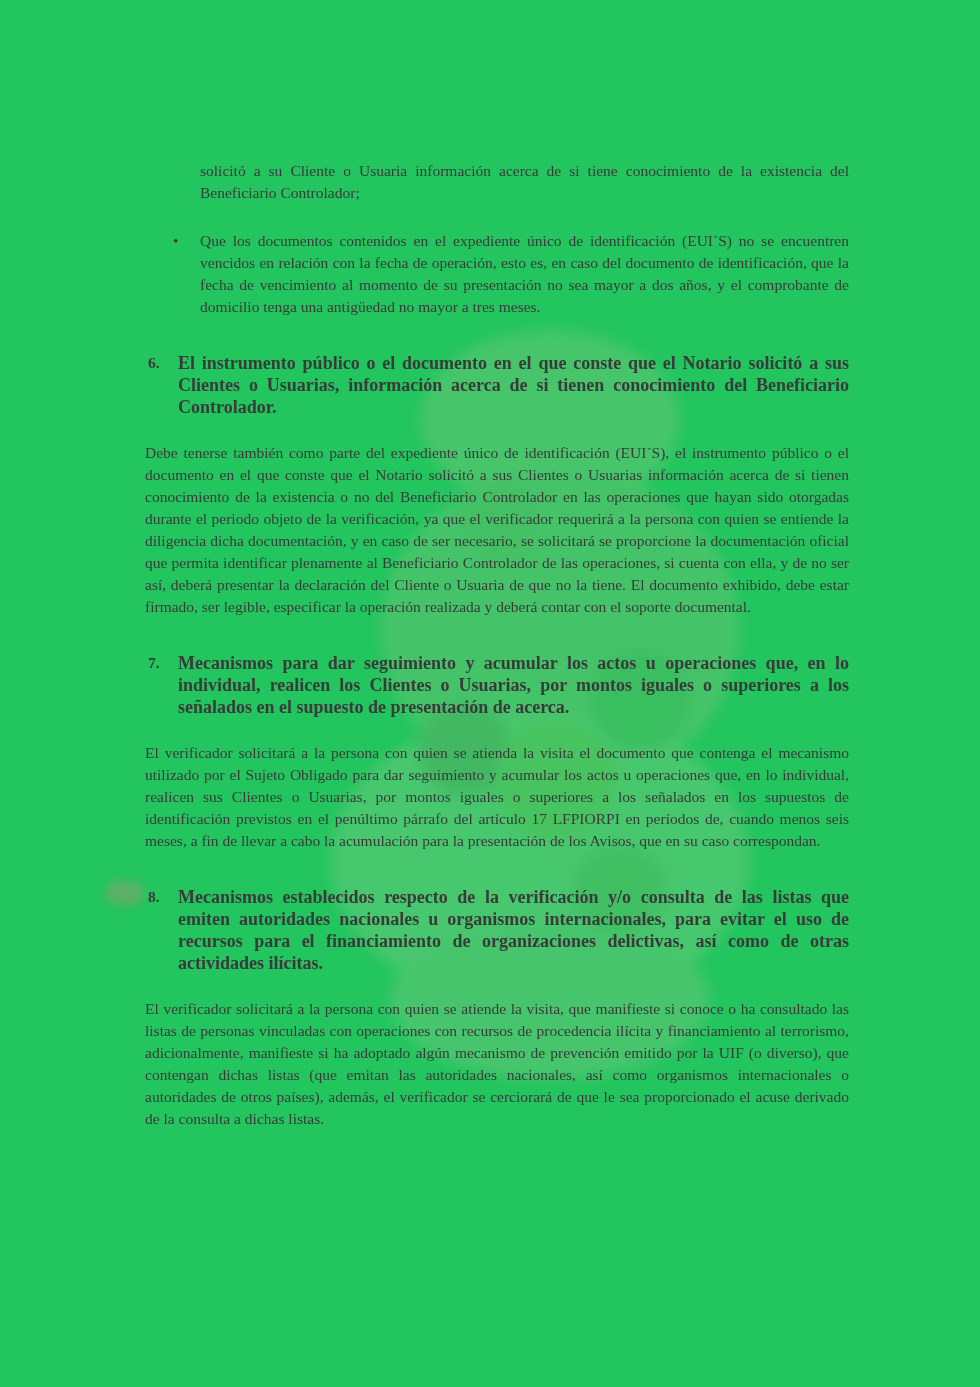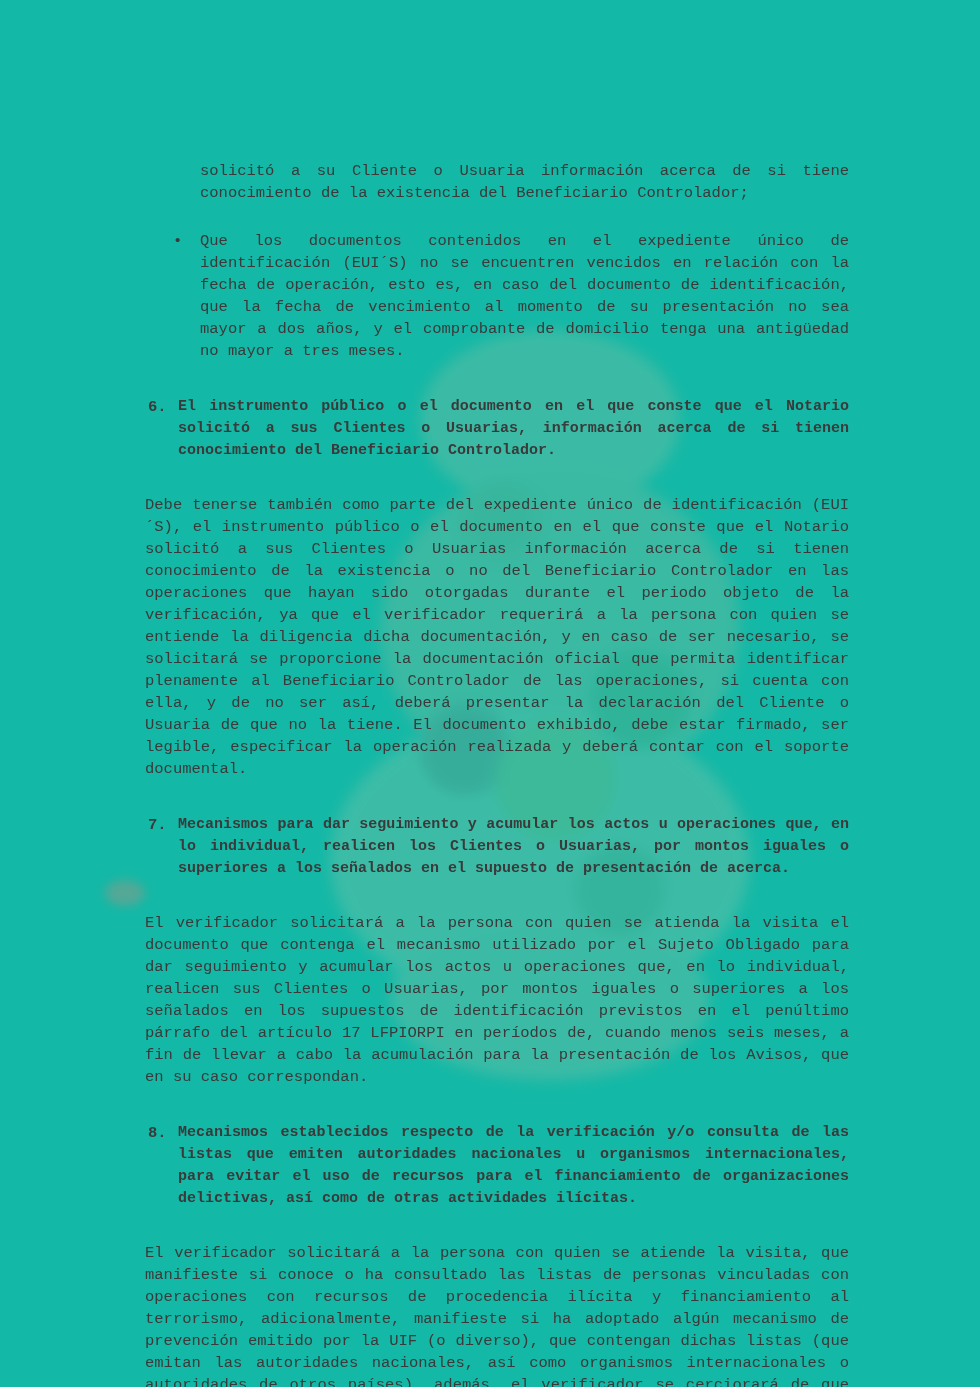--- a/index.html
+++ b/index.html
@@ -4,23 +4,23 @@
 <style>
   html, body {
     margin: 0;
     padding: 0;
     background: #ffffff;
   }
   .page {
     position: relative;
     width: 980px;
     height: 1387px;
-    background: #14b8a6;
+    background: #22c55e;
     overflow: hidden;
-    font-family: Liberation Mono, monospace;
+    font-family: Liberation Serif, serif;
     color: #3a3a3a;
   }
   .watermark {
     position: absolute;
     left: 250px;
     top: 300px;
     width: 620px;
     height: 800px;
     opacity: 0.20;
     filter: blur(7px);
@@ -74,28 +74,28 @@
   }
   .heading-number {
     flex: none;
     width: 30px;
     padding-left: 3px;
     font-size: 15.5px;
     line-height: 22px;
   }
   .heading-text {
     flex: 1;
-    font-size: 15px;
+    font-size: 18px;
     line-height: 22px;
     text-align: justify;
     margin: 0;
     font-weight: bold;
   }
   .body {
-    margin-top: 32px;
+    margin-top: 24px;
   }
 </style>
 </head>
 <body>
 
 <div class="page">
 
   <svg class="watermark" viewBox="0 0 620 800" xmlns="http://www.w3.org/2000/svg">
     <ellipse cx="300" cy="120" rx="130" ry="90" fill="#d8c7a2"></ellipse>
     <ellipse cx="310" cy="330" rx="180" ry="160" fill="#d2bf98"></ellipse>

